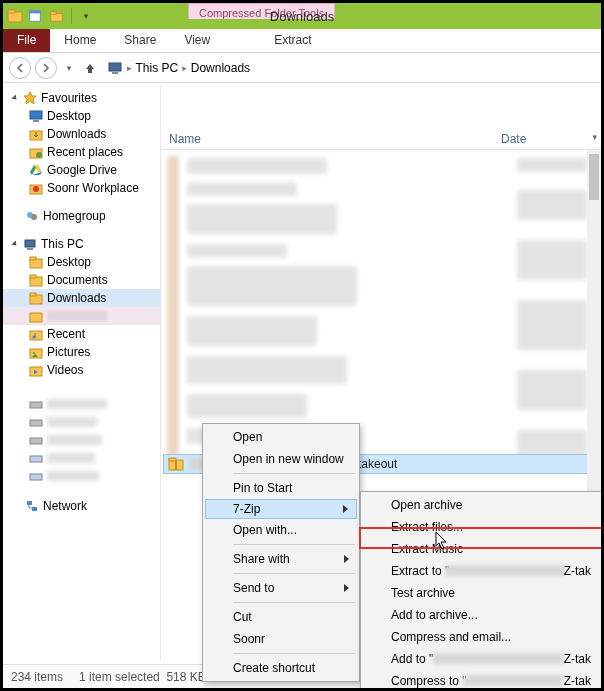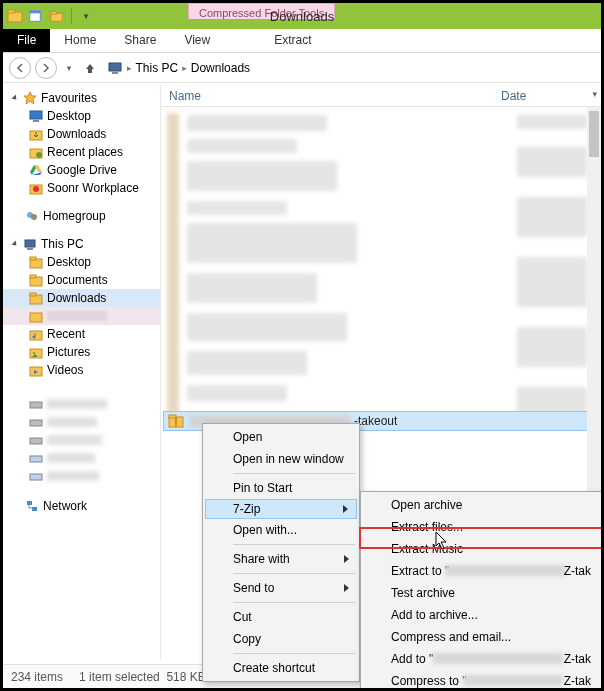--- a/index.html
+++ b/index.html
@@ -11,21 +11,21 @@
   .tb-left { display: flex; align-items: center; gap: 2px; padding-left: 4px; }
   .tb-icon { width: 16px; height: 16px; }
   .qat-btn { width: 20px; height: 20px; display: flex; align-items: center; justify-content: center; }
   .qat-sep { width: 1px; height: 16px; background: rgba(0,0,0,.2); margin: 0 2px; }
   .contextual { position: absolute; left: 185px; top: 0; height: 16px; background: #f8d7e8; border: 1px solid #e6a8c8; border-bottom: none; padding: 2px 10px 0; font-size: 11px; color: #8a4a6a; display: flex; align-items: center; }
   .tb-title { position: absolute; left: 0; right: 0; text-align: center; color: #2a2a2a; font-size: 13px; pointer-events: none; }
 
   
   .ribbon { height: 24px; background: #fff; display: flex; align-items: stretch; border-bottom: 1px solid #d8d8d8; }
   .rtab { padding: 4px 14px; color: #333; cursor: default; }
-  .rtab.file { background: #000000; color: #fff; }
+  .rtab.file { background: #7f1d1d; color: #fff; }
   .rtab.extract { margin-left: 36px; }
 
   
   .navbar { height: 30px; display: flex; align-items: center; gap: 4px; padding: 0 6px; border-bottom: 1px solid #e3e3e3; }
   .navbtn { width: 22px; height: 22px; border: 1px solid #bdbdbd; border-radius: 50%; display: flex; align-items: center; justify-content: center; color: #666; }
   .navbtn.small { width: 16px; height: 16px; border: none; }
   .uparrow { width: 18px; height: 18px; display:flex; align-items:center; justify-content:center; color:#555; }
   .addr { flex: 0 0 auto; display: flex; align-items: center; gap: 4px; margin-left: 4px; }
   .addr .pc-icon { width:16px; height:16px; }
   .crumb { color: #000; }
@@ -37,21 +37,21 @@
   .nav-group { margin-bottom: 10px; }
   .nav-head, .nav-item { display: flex; align-items: center; gap: 4px; padding: 2px 6px 2px 10px; white-space: nowrap; }
   .nav-item { padding-left: 26px; }
   .nav-item.sel { background: #d8e8f8; }
   .nav-item.subsel { background: #f2e6ee; }
   .tri { width:0;height:0;border-left:4px solid #555;border-top:3px solid transparent;border-bottom:3px solid transparent; margin-right:2px;}
   .tri.open { transform: rotate(45deg); }
   .ic { width: 14px; height: 14px; flex: 0 0 14px; }
 
   
-  .list { flex: 1; position: relative; overflow: hidden; }
+  .list { flex: 1; position: relative; overflow: hidden; margin-top: 43px; }
   .list-header { height: 22px; display: flex; border-bottom: 1px solid #e4e4e4; color: #4a6a8a; }
   .col-name { width: 340px; padding-left: 8px; display:flex; align-items:center; }
   .col-date { flex: 1; display:flex; align-items:center; }
   .blurzone { position: absolute; top: 22px; left: 0; right: 0; bottom: 0; }
   .blur { position: absolute; background: #e4e4e4; filter: blur(2px); border-radius: 2px; }
 
   .selrow { position: absolute; left: 2px; right: 6px; top: 326px; height: 20px; background: #cfe7fb; border: 1px solid #9ac3e8; display: flex; align-items: center; padding-left: 4px; gap: 6px; }
   .zip-icon { width:16px;height:16px; }
   .sel-blur { position:absolute; left:26px; top:3px; width:160px; height:12px; background:#d3d3d3; filter: blur(2px);}
   .sel-text { position: absolute; left: 190px; top: 2px; color:#222; }
@@ -430,21 +430,21 @@
         <span>Share with</span>
         <span class="arrow"></span>
       </div>
     <div class="sep"></div>
     <div class="mi">
         <span>Send to</span>
         <span class="arrow"></span>
       </div>
     <div class="sep"></div>
     <div class="mi">Cut</div>
-    <div class="mi">Copy</div>
+    <div class="mi">Soonr</div>
     <div class="sep"></div>
     <div class="mi">Create shortcut</div>
 
   </div>
 
   <div class="ctx ctx2">
     <div class="mi">Open archive</div>
     <div class="mi">Extract files...</div>
     <div class="mi">Extract Music</div>
     <div class="mi" style="position:relative;">

